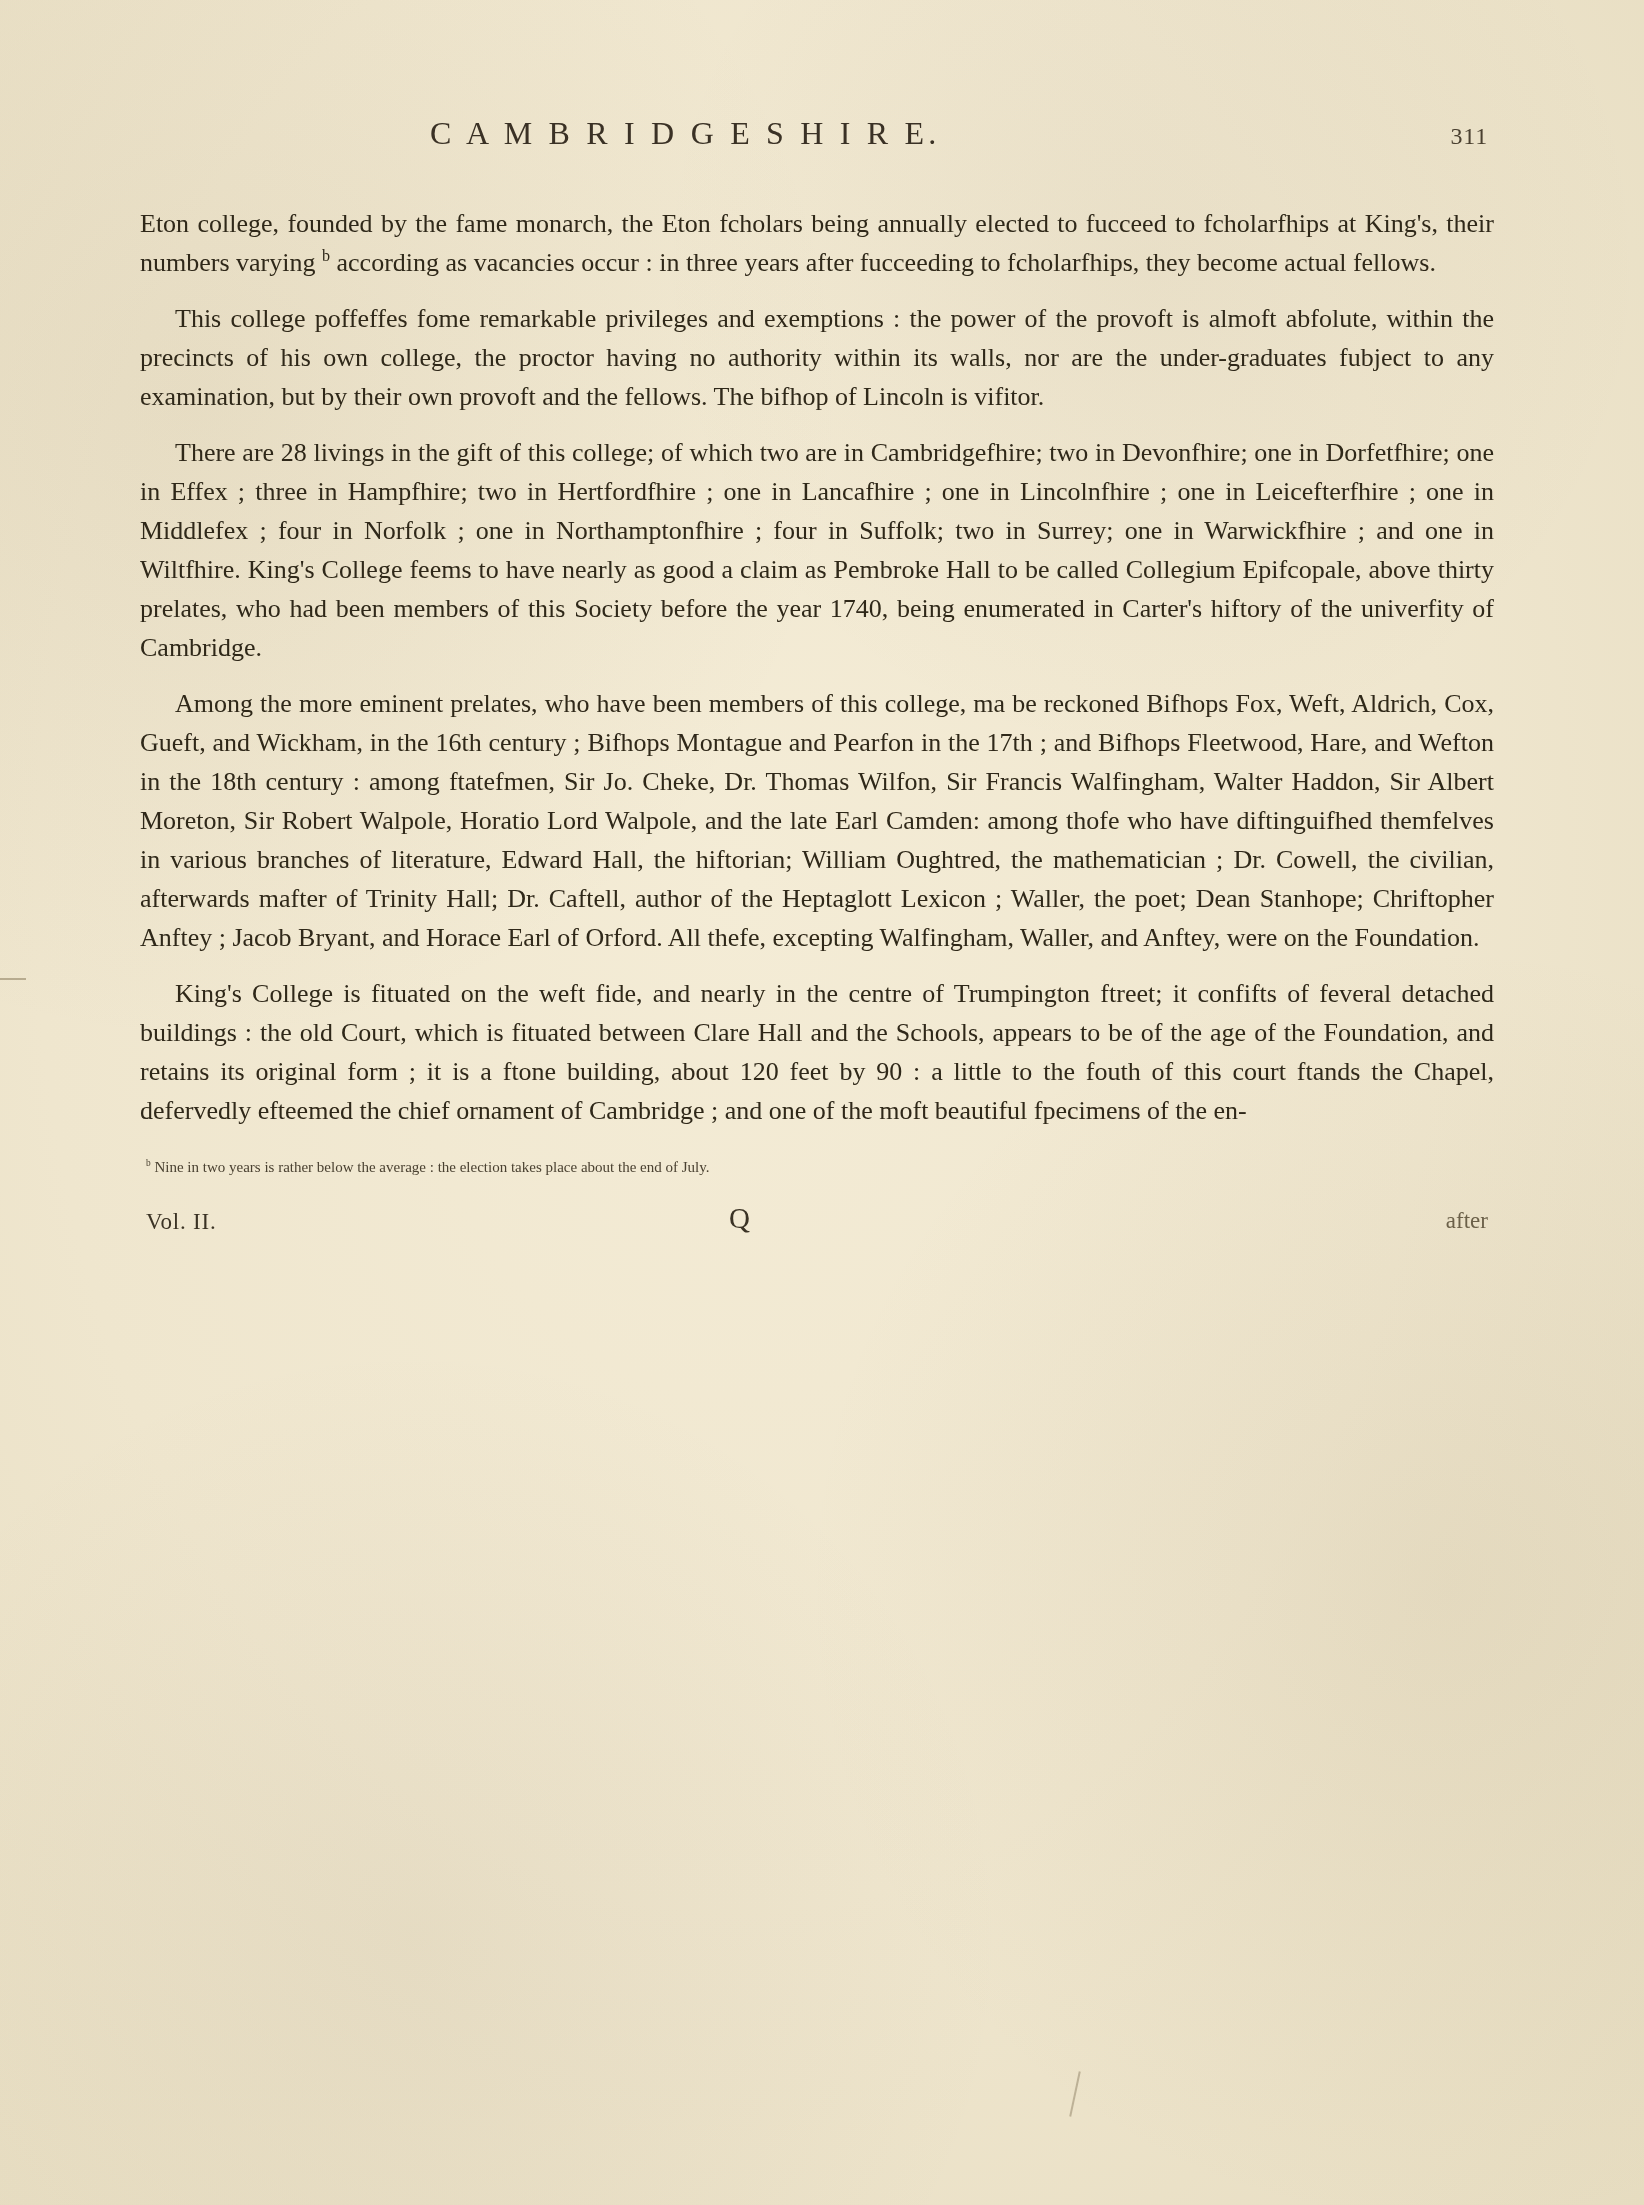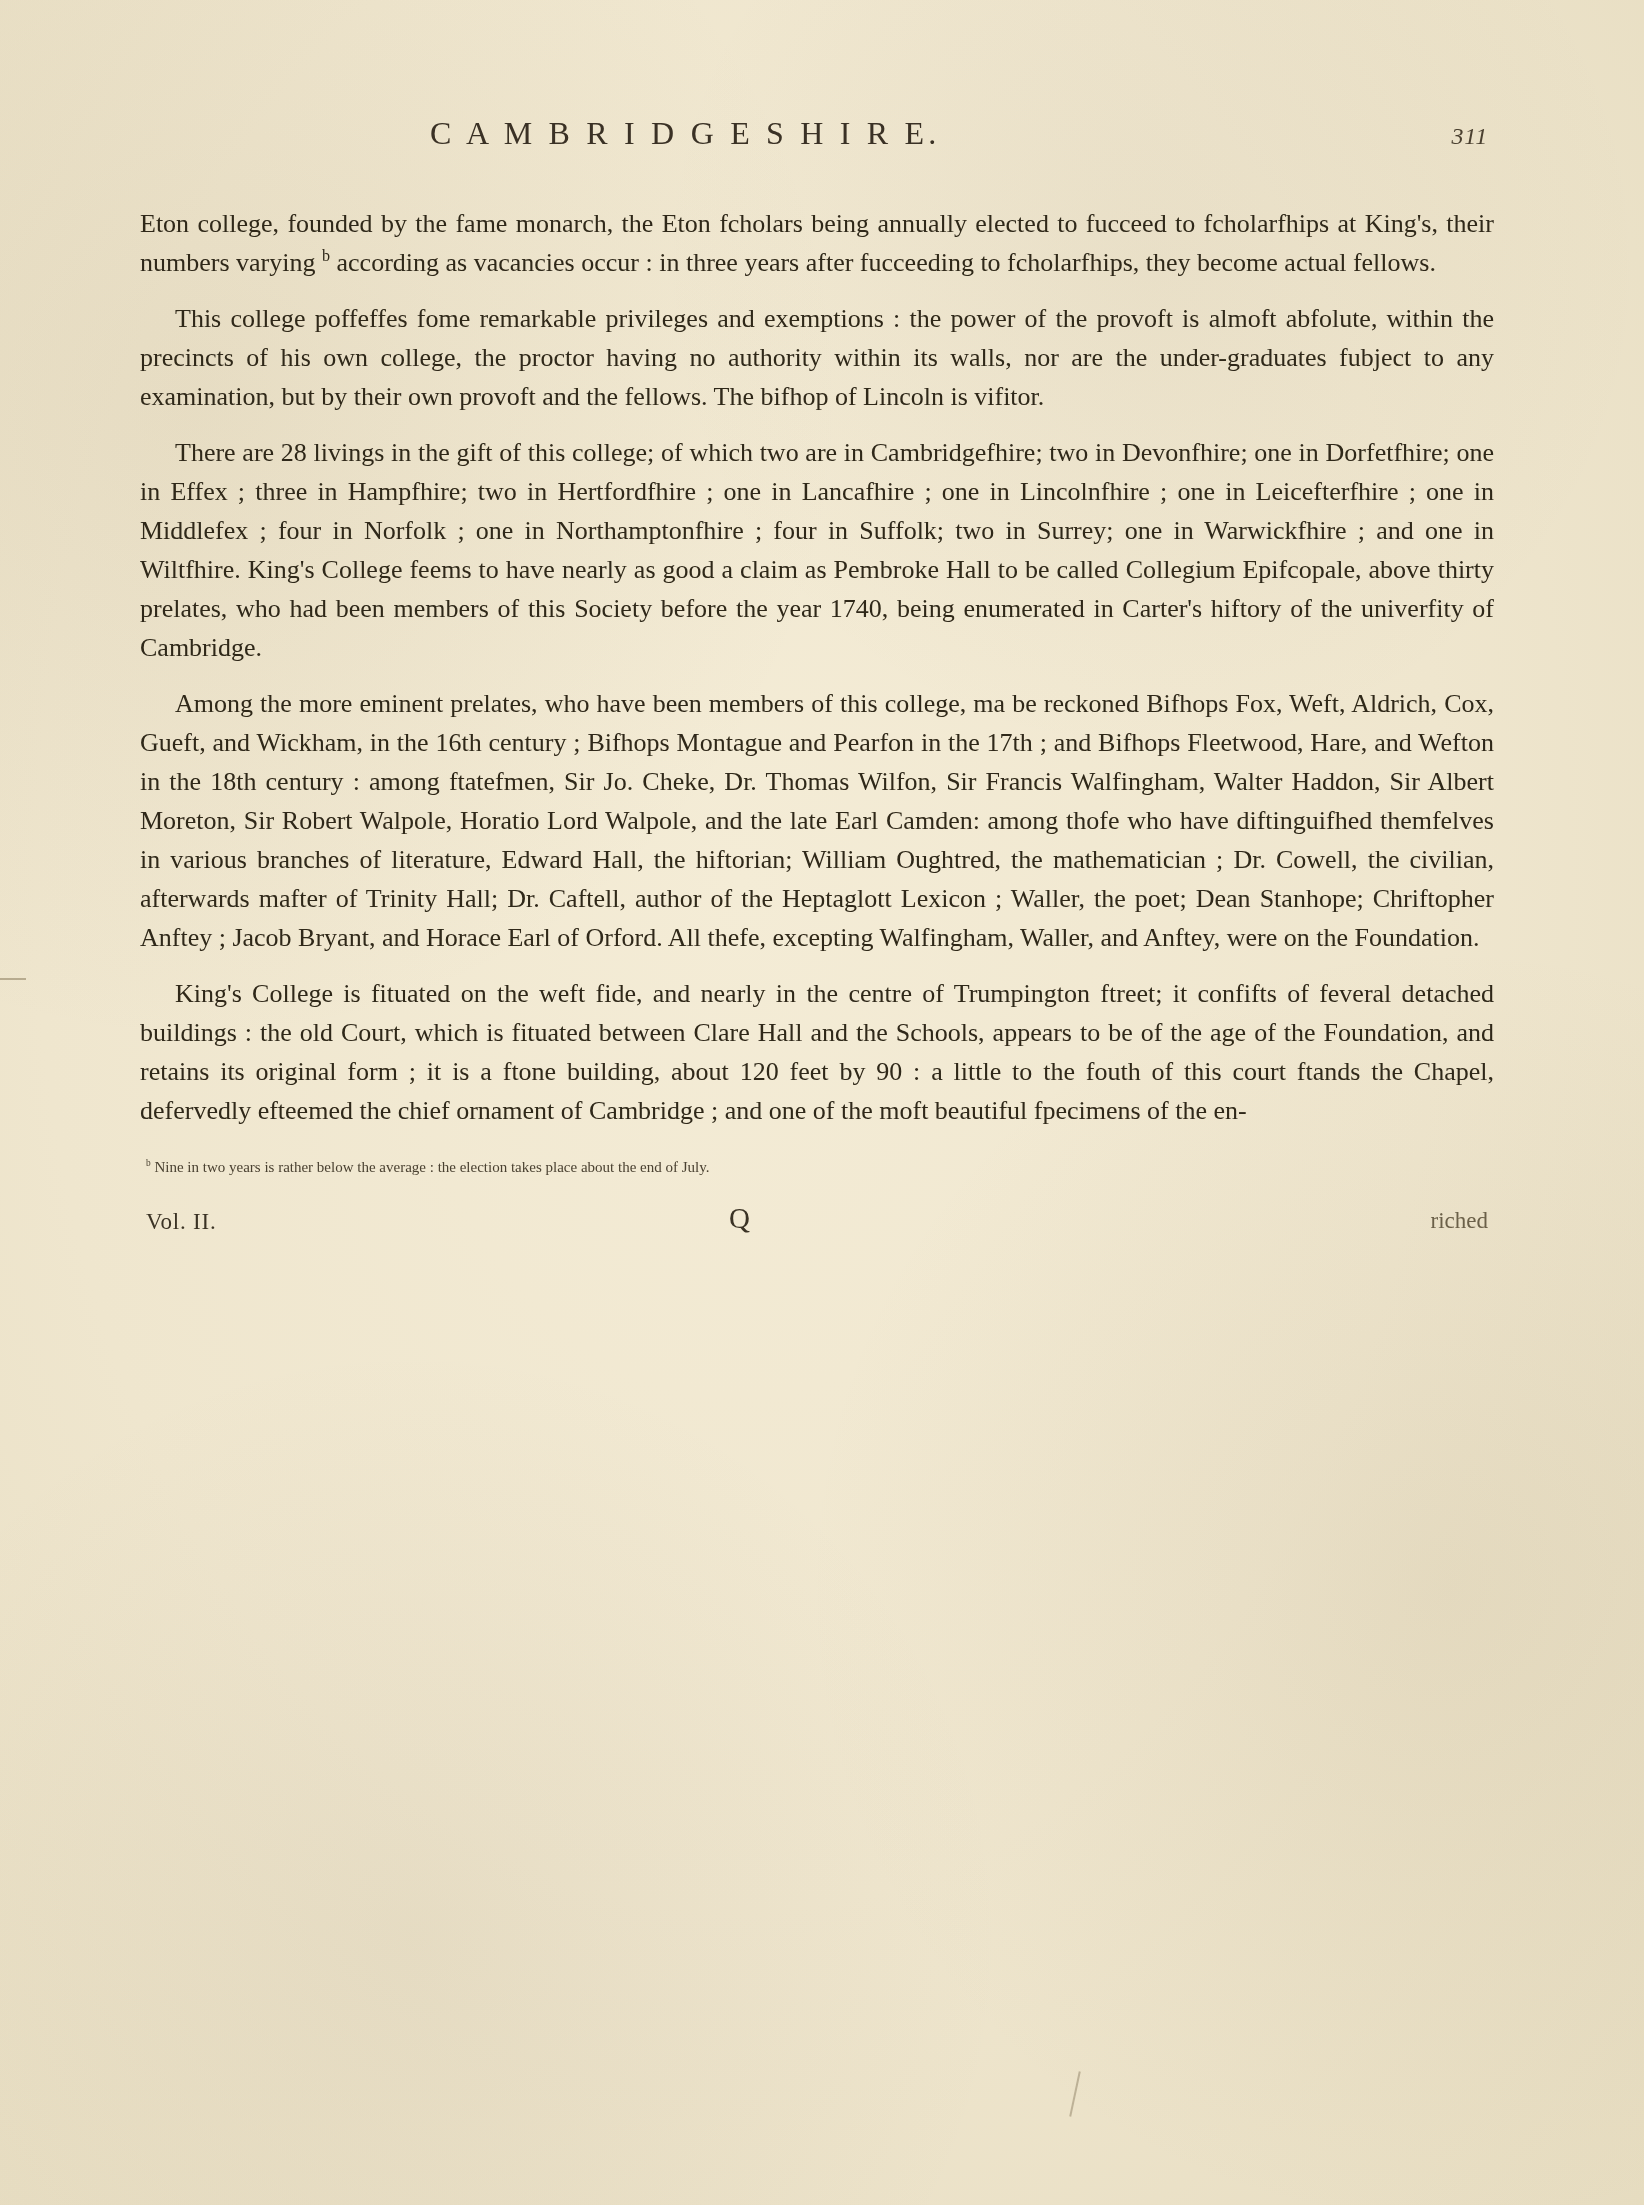--- a/index.html
+++ b/index.html
@@ -46,21 +46,20 @@
     letter-spacing: 4.2px;
     color: #3a3125;
   }
   .page-number {
     position: absolute;
     right: 23px;
     top: 7.7px;
     font-size: 24px;
     letter-spacing: 0.8px;
     color: #4a4030;
-    font-style: italic;
   }
   .body-text {
     margin-top: 35px;
     font-size: 26px;
     line-height: 39px;
     text-align: justify;
     text-justify: inter-word;
     color: #2f2819;
   }
   .body-text p {
@@ -150,20 +149,20 @@
       <p>There are 28 livings in the gift of this college; of which two are in Cambridgefhire; two in Devonfhire; one in Dorfetfhire; one in Effex ; three in Hampfhire; two in Hertfordfhire ; one in Lancafhire ; one in Lincolnfhire ; one in Leicefterfhire ; one in Middlefex ; four in Norfolk ; one in Northamptonfhire ; four in Suffolk; two in Surrey; one in Warwickfhire ; and one in Wiltfhire. King's College feems to have nearly as good a claim as Pembroke Hall to be called <span class="ital">Collegium Epifcopale</span>, above thirty prelates, who had been members of this Society before the year 1740, being enumerated in Carter's hiftory of the univerfity of Cambridge.</p>
       <p>Among the more eminent prelates, who have been members of this college, ma be reckoned Bifhops Fox, Weft, Aldrich, Cox, Gueft, and Wickham, in the 16th century ; Bifhops Montague and Pearfon in the 17th ; and Bifhops Fleetwood, Hare, and Wefton in the 18th century : among ftatefmen, Sir Jo. Cheke, Dr. Thomas Wilfon, Sir Francis Walfingham, Walter Haddon, Sir Albert Moreton, Sir Robert Walpole, Horatio Lord Walpole, and the late Earl Camden: among thofe who have diftinguifhed themfelves in various branches of literature, Edward Hall, the hiftorian; William Oughtred, the mathematician ; Dr. Cowell, the civilian, afterwards mafter of Trinity Hall; Dr. Caftell, author of the Heptaglott Lexicon ; Waller, the poet; Dean Stanhope; Chriftopher Anftey ; Jacob Bryant, and Horace Earl of Orford. All thefe, excepting Walfingham, Waller, and Anftey, were on the Foundation.</p>
       <p>King's College is fituated on the weft fide, and nearly in the centre of Trumpington ftreet; it confifts of feveral detached buildings : the old Court, which is fituated between Clare Hall and the Schools, appears to be of the age of the Foundation, and retains its original form ; it is a ftone building, about 120 feet by 90 : a little to the fouth of this court ftands the Chapel, defervedly efteemed the chief ornament of Cambridge ; and one of the moft beautiful fpecimens of the en-</p>
     </div>
 
     <div class="footnote"><sup class="fn">b</sup> Nine in two years is rather below the average : the election takes place about the end of July.</div>
 
     <div class="footer-row">
       <div class="vol">Vol. II.</div>
       <div class="signature">Q</div>
-      <div class="catchword">riched</div>
+      <div class="catchword">after</div>
     </div>
 
   </div>
 
   <div class="stray-mark"></div>
 </div>
 
 
 </body></html>

